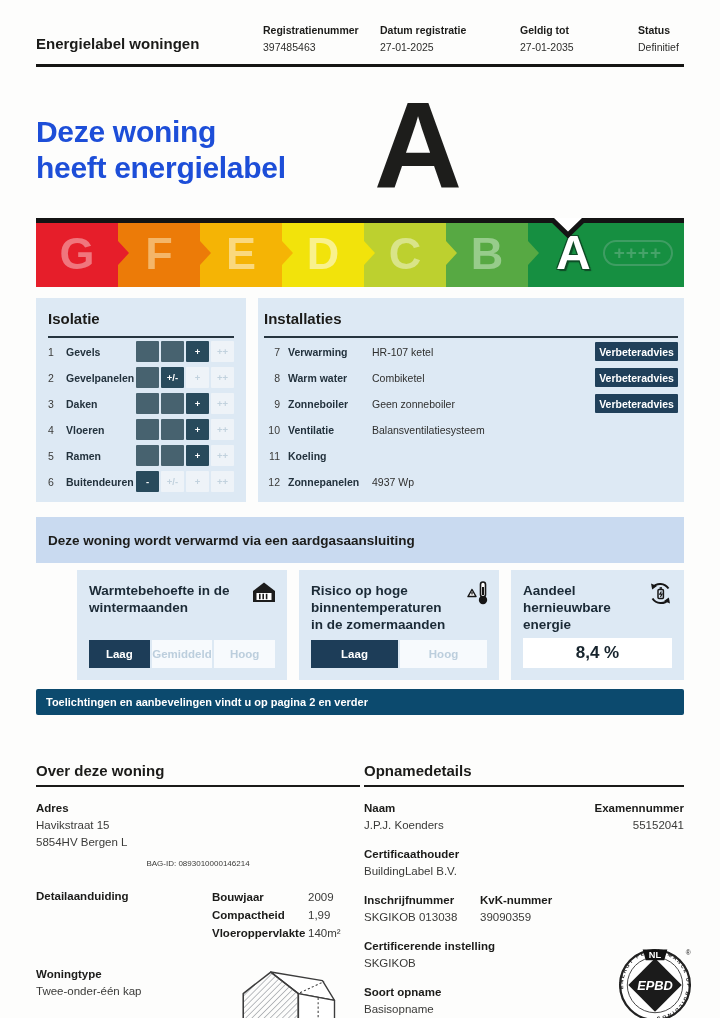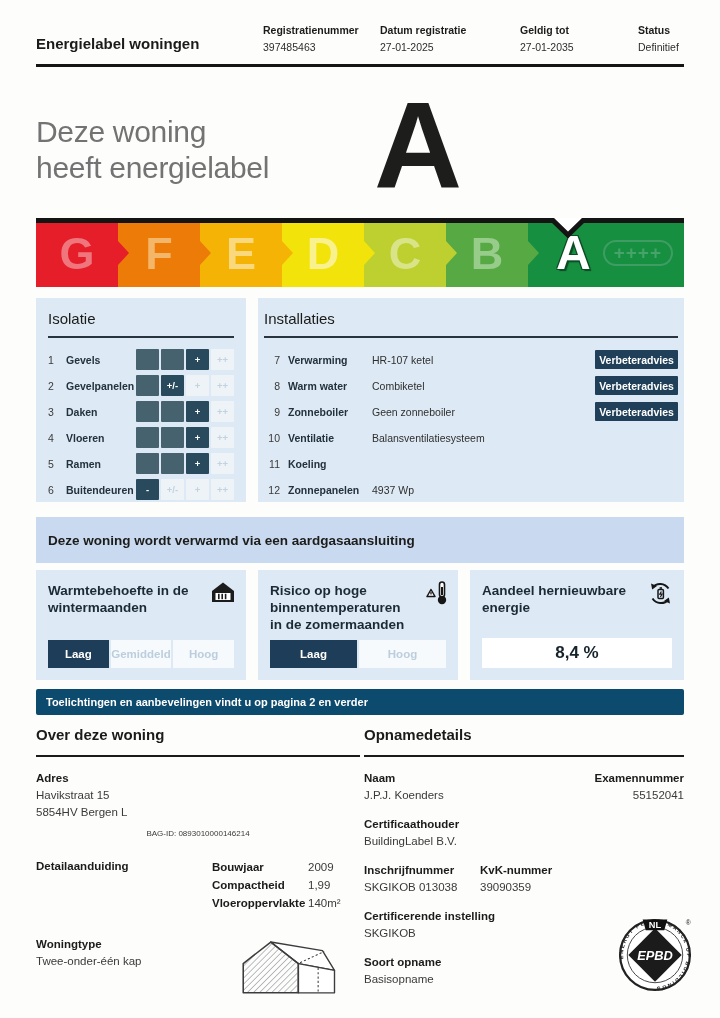--- a/index.html
+++ b/index.html
@@ -13,40 +13,40 @@
   }
   
   .header { padding-top:24px; display:flex; align-items:flex-end; border-bottom:3px solid #151513; padding-bottom:11px; }
   .header-title { flex:0 0 227px; font-size:15px; font-weight:bold; padding-bottom:1px; }
   .hfield { display:flex; flex-direction:column; gap:5px; }
   .hf0 { flex:0 0 117px; } .hf1 { flex:0 0 140px; } .hf2 { flex:0 0 118px; } .hf3 { flex:1; }
   .hlabel { font-size:10.5px; font-weight:bold; }
   .hvalue { font-size:10.5px; color:#2e2e2c; }
   
   .hero { margin-top:26px; height:114px; display:flex; align-items:center; }
-  .hero-text { width:334px; font-size:30px; font-weight:normal; line-height:36px; color:#737373; letter-spacing:-0.3px; }
+  .hero-text { width:334px; font-size:30px; font-weight:bold; line-height:36px; color:#1d4ed8; letter-spacing:-0.3px; }
   .hero-grade { font-size:122px; font-weight:bold; line-height:0.88; color:#1d1d1b; margin-left:4px; margin-top:-6px; }
   
   .scale { position:relative; margin-top:12px; height:68px; display:flex; }
   .scale-border { position:absolute; top:-1px; left:0; z-index:4; }
   .seg { position:relative; width:82px; display:flex; align-items:center; justify-content:center; }
   .seg-a { flex:1; justify-content:flex-start; padding-left:28px; gap:12px; }
   .seg-letter { font-size:45px; font-weight:bold; line-height:1; }
   .seg-a .seg-letter { font-size:48px; text-shadow:-1px -1px 0 #0d4b25, 1px -1px 0 #0d4b25, -1px 1px 0 #0d4b25, 2px 2px 1px #0d4b25; }
   .seg-pill { display:inline-block; border:2.5px solid #3f9d63; color:#46a369; border-radius:15px;
               font-size:19px; font-weight:bold; line-height:22px; padding:0 9px; letter-spacing:1px; }
   .seg-chevron { position:absolute; right:-11px; top:50%; transform:translateY(-50%);
                  width:0; height:0; border-top:12px solid transparent; border-bottom:12px solid transparent;
                  border-left:11px solid #000; z-index:3; }
   
   .panels-row { margin-top:11px; display:flex; gap:12px; height:204px; }
   .panel { background:#dde9f4; padding:12px 12px; }
   .panel-iso { width:210px; }
   .panel-inst { flex:1; padding:12px 6px; }
-  .panel-title { font-size:15px; font-weight:normal; color:#1b1b19; padding-bottom:9px; border-bottom:2px solid #263540; margin-bottom:11px; }
+  .panel-title { font-size:15px; font-weight:bold; color:#1b1b19; padding-bottom:9px; border-bottom:2px solid #263540; margin-bottom:3px; }
   .iso-row, .inst-row { display:flex; align-items:center; height:21px; margin-bottom:5px; }
   .iso-num { width:10px; font-size:10.5px; color:#3a3a38; }
   .iso-label { flex:1; margin-left:8px; font-size:10.5px; font-weight:bold; color:#23323d; }
   .iso-cells { display:flex; gap:2px; }
   .iso-cell { width:23px; height:21px; display:flex; align-items:center; justify-content:center;
               font-size:9.5px; font-weight:bold; border-radius:1px; }
   .iso-cell.filled { background:#47626f; color:#47626f; }
   .iso-cell.active { background:#284a5c; color:#ffffff; }
   .iso-cell.empty  { background:#eef3f8; color:#c2d2de; }
   .inst-num { width:16px; text-align:right; font-size:10.5px; color:#3a3a38; }
@@ -54,37 +54,37 @@
   .inst-value { flex:1; margin-left:4px; font-size:10.5px; color:#2f2f2e; }
   .advice-btn { width:83px; height:19px; background:#20405a; color:#fff; font-size:10.5px; font-weight:bold;
                 display:flex; align-items:center; justify-content:center; border:none; border-radius:1px; cursor:pointer;
                 font-family:"Liberation Sans", sans-serif; }
   
   .banner { margin-top:15px; height:46px; background:#c9daf0; display:flex; align-items:center;
             padding-left:12px; font-size:13.5px; font-weight:bold; color:#1c1c1a; }
   
   .indicators { margin-top:7px; display:flex; gap:12px; height:110px; }
   .ind-panel { position:relative; background:#dde9f4; padding:12px; }
-  .ind-0 { width:210px; } .ind-1 { width:200px; } .ind-2 { flex:1; }
+  .ind-0 { width:210px;margin-left:41px; } .ind-1 { width:200px; } .ind-2 { flex:1; }
   .ind-title { font-size:13.5px; font-weight:bold; line-height:17px; color:#1b2a36; padding-right:30px; }
   .ind-icon { position:absolute; top:10px; right:10px; }
   .ind-options { position:absolute; left:12px; right:12px; bottom:12px; display:flex; gap:2px; height:28px; }
   .opt { flex:1; display:flex; align-items:center; justify-content:center; font-size:11.5px; font-weight:bold;
          background:#f7fafd; color:#bccedd; border:none; cursor:pointer; font-family:"Liberation Sans", sans-serif; }
   .opt.active { background:#1d3d58; color:#ffffff; }
   .ind-valuebox { position:absolute; left:12px; right:12px; bottom:12px; height:30px; background:#ffffff;
                   display:flex; align-items:center; justify-content:center; font-size:17px; font-weight:bold; color:#16232c; }
   
   .note-bar { margin-top:9px; height:26px; background:#0c4a6e; border-radius:2px; color:#ffffff;
               font-size:11px; font-weight:bold; display:flex; align-items:center; padding-left:10px; }
   
   .bottom { margin-top:11px; display:flex; gap:4px; }
   .col-left { width:324px; }
   .col-right { flex:1; position:relative; min-height:272px; }
-  .sec-title { font-size:15px; font-weight:bold; padding-bottom:12px; border-bottom:2px solid #1b1b19; margin-bottom:13px; }
+  .sec-title { font-size:15px; font-weight:bold; padding-bottom:6px; border-bottom:2px solid #1b1b19; margin-bottom:13px;margin-top:36px; }
   .flabel { font-size:11.5px; font-weight:bold; line-height:17px; color:#1b1b19; }
   .fvalue { font-size:11.5px; line-height:17px; color:#3a3a38; }
   .bag-id { font-size:8px; color:#3a3a38; margin-top:8px;text-align:center; }
   .detail-block { margin-top:20px; display:flex; }
   .detail-name { width:176px; }
   .detail-table { flex:1; }
   .detail-row { display:flex; line-height:18px; }
   .detail-row .flabel { width:96px; line-height:18px; }
   .detail-row .fvalue { line-height:18px; }
   .woning-block { margin-top:24px; display:flex; }

